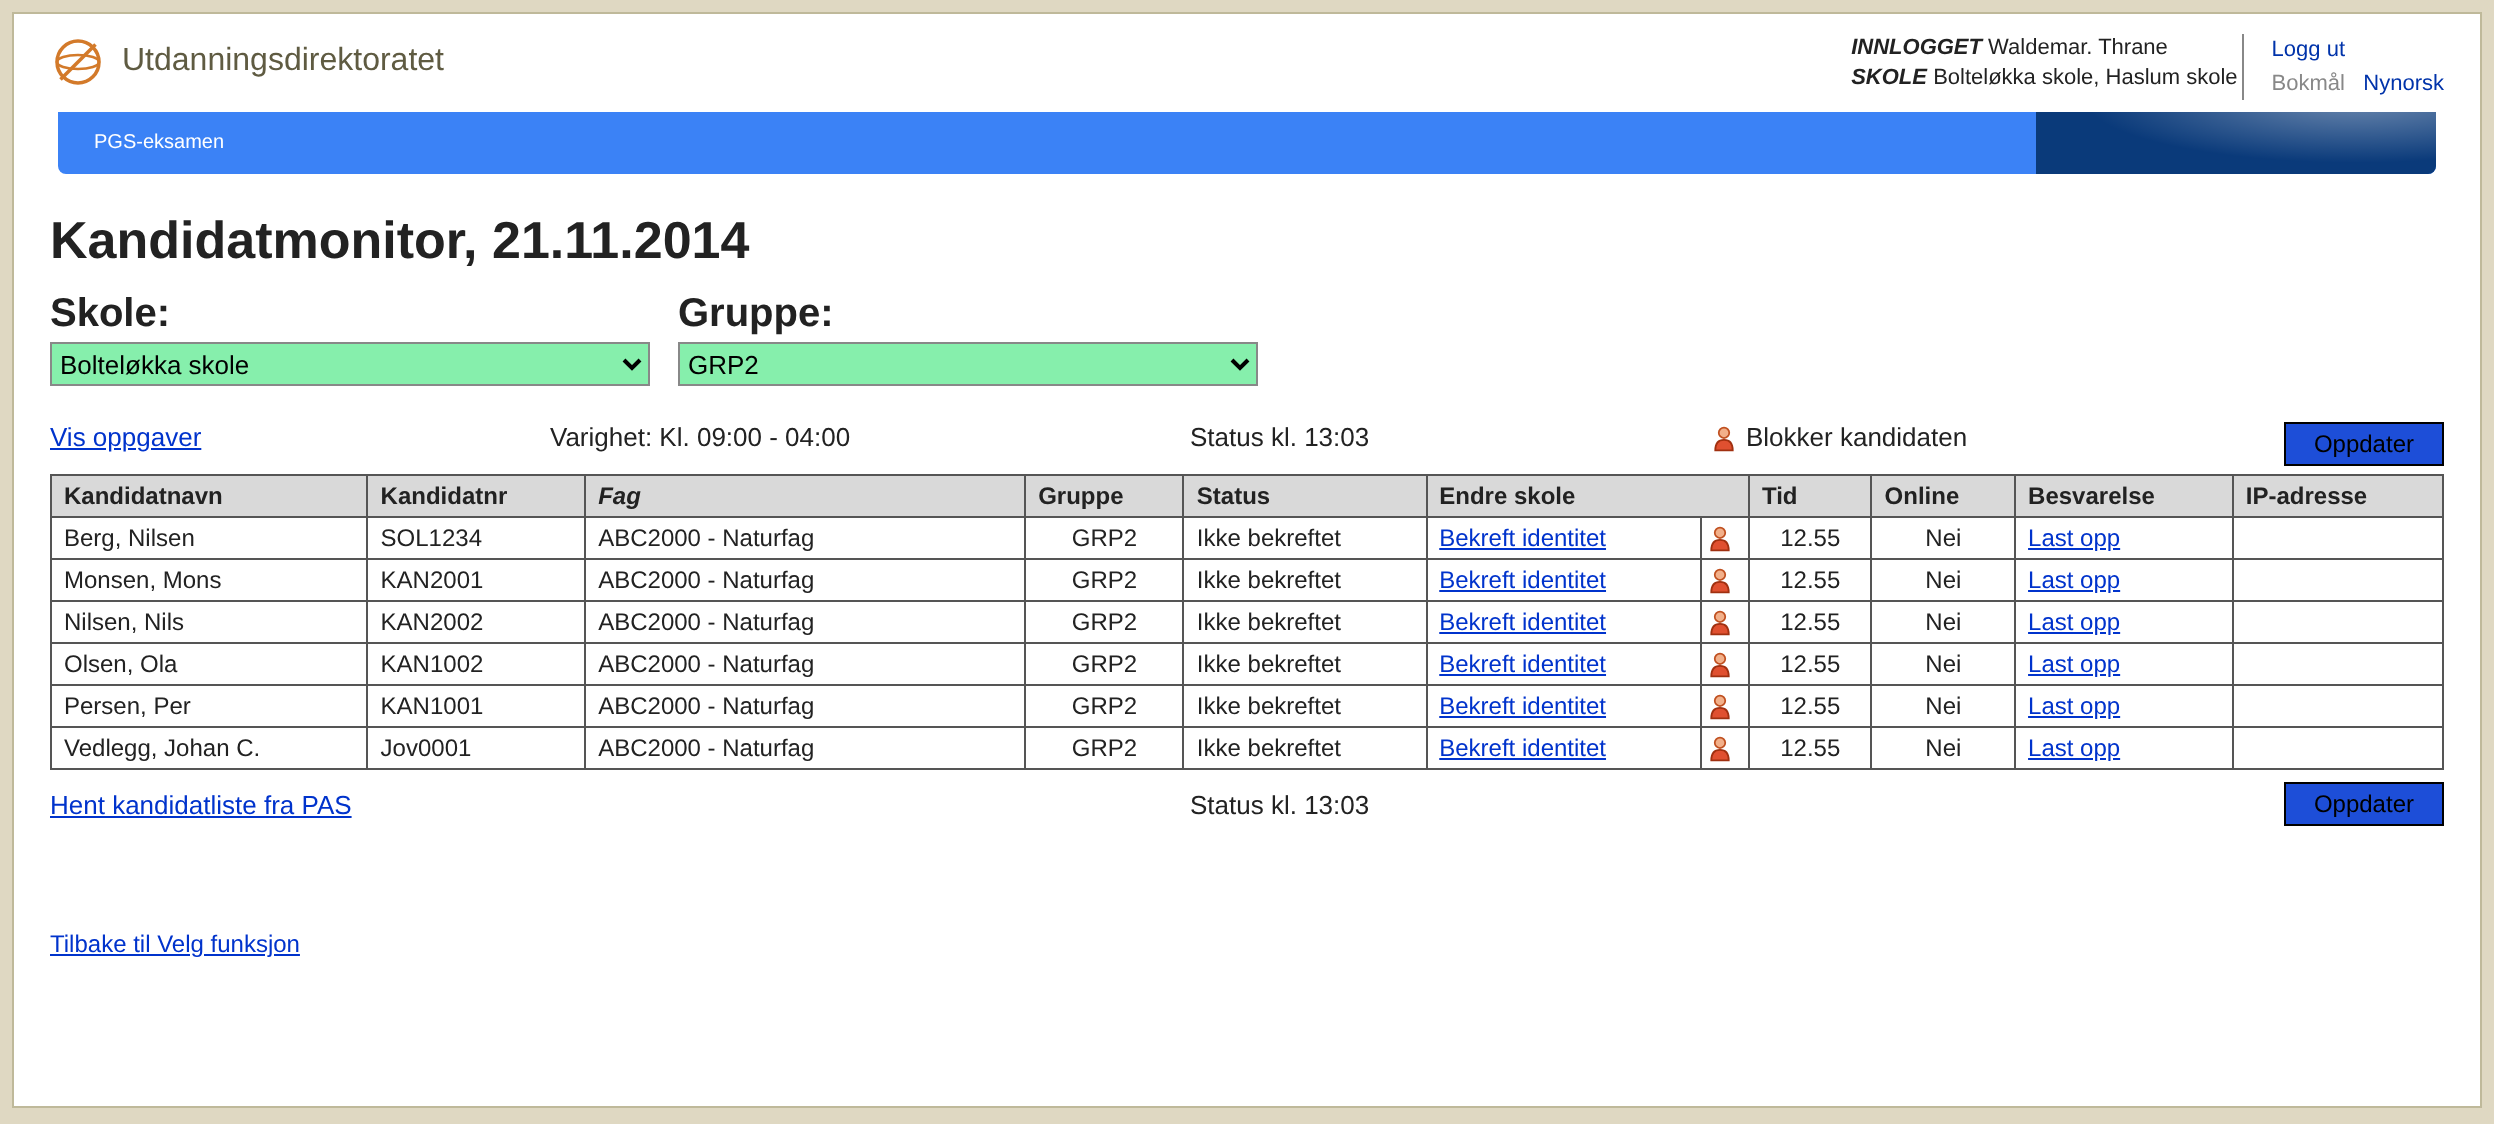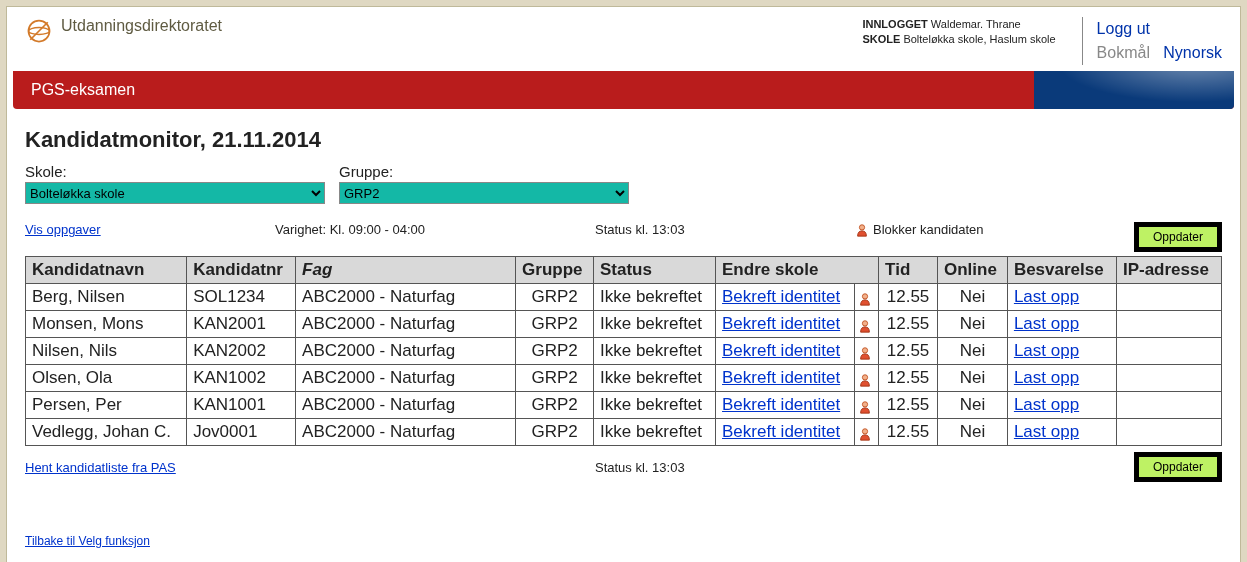--- a/index.html
+++ b/index.html
@@ -17,81 +17,81 @@
     min-height: 548px;
     padding: 0;
   }
   .header {
     display: flex;
     align-items: flex-start;
     padding: 10px 18px 6px 18px;
   }
   .logo {
     display: flex;
-    align-items: flex-start;
+    align-items: center;
     gap: 8px;
     color: #5f5b42;
     font-size: 16px;
   }
   .logo svg { width: 28px; height: 28px; }
   .spacer { flex: 1; }
   .login-box {
     font-size: 11px;
     line-height: 1.4;
     text-align: left;
     color: #222;
   }
-  .login-box .lbl { font-weight: bold; }
+  .login-box .lbl { font-weight: bold; font-style: italic; }
   .lang-box {
     border-left: 1px solid #888;
-    margin-left: 26px;
+    margin-left: 2px;
     padding-left: 14px;
-    font-size: 16px;
+    font-size: 11px;
     line-height: 1.5;
   }
   .lang-box a { color: #0033aa; text-decoration: none; }
   .lang-box .active { color: #888; }
   .banner {
-    background: #b91c1c;
+    background: #3b82f6;
     color: #fff;
-    font-size: 16px;
+    font-size: 10px;
     padding: 10px 18px;
-    margin: 0 6px;
+    margin: 0 22px;
     position: relative;
     border-radius: 0 0 4px 4px;
   }
   .banner::after {
     content: "";
     position: absolute;
     right: 0; top: 0; bottom: 0;
     width: 200px;
     background: radial-gradient(ellipse at 80% -20%, rgba(255,255,255,0.4), transparent 60%),
                 linear-gradient(to left, #0a3a7a, #0a3a7a);
     border-radius: 0 0 4px 0;
     pointer-events: none;
   }
   .content { padding: 6px 18px 18px 18px; }
   h1 {
-    font-size: 22px;
+    font-size: 26px;
     font-weight: bold;
     margin: 12px 0 10px 0;
   }
   .filters {
     display: flex;
     gap: 14px;
     margin-bottom: 18px;
   }
   .filter { display: flex; flex-direction: column; }
-  .filter label { font-size: 15px; margin-bottom: 2px; }
+  .filter label { font-size: 20px; margin-bottom: 2px; font-weight: bold; }
   .filter select {
     font-family: inherit;
     font-size: 13px;
     height: 22px;
     border: 1px solid #888;
-    background: #14b8a6;
+    background: #86efac;
   }
   .sel-skole { width: 300px; }
   .sel-fag { width: 300px; }
   .sel-gruppe { width: 290px; }
 
   .meta-row {
     display: flex;
     align-items: flex-start;
     margin-bottom: 4px;
     font-size: 13px;
@@ -105,29 +105,29 @@
   .person-icon {
     display: inline-block;
     width: 14px; height: 14px;
     vertical-align: middle;
     margin-right: 4px;
   }
   button.update {
     font-family: inherit;
     font-size: 12px;
     padding: 3px 14px;
-    background: #bef264;
-    border: 5px solid #000000;
+    background: #1d4ed8;
+    border: 1px solid #000000;
     cursor: pointer;
   }
 
   table.kand {
     width: 100%;
     border-collapse: collapse;
-    font-size: 17px;
+    font-size: 12px;
     margin-top: 2px;
   }
   table.kand th, table.kand td {
     border: 1px solid #555;
     padding: 3px 6px;
     text-align: left;
     vertical-align: middle;
     white-space: nowrap;
   }
   table.kand th {

